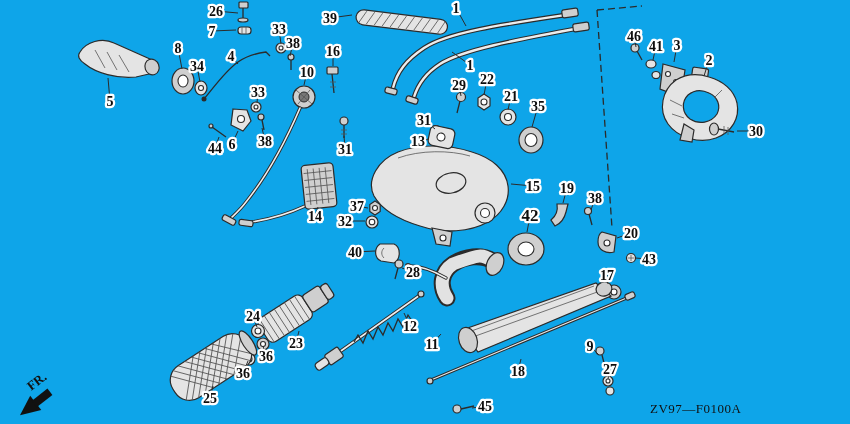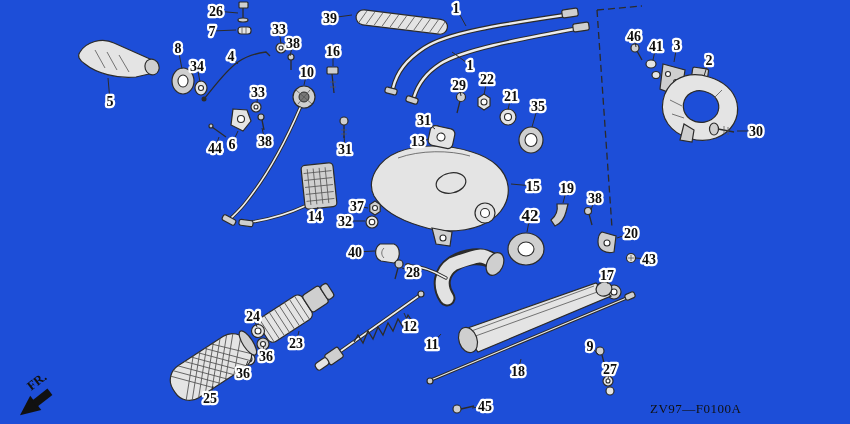--- a/index.html
+++ b/index.html
@@ -1,16 +1,16 @@
 <!DOCTYPE html>
 <html><head>
 <meta charset="utf-8">
 <style>
   html,body{margin:0;padding:0;background:#ffffff;}
-  .stage{position:relative;width:850px;height:424px;background:#1d4ed8;overflow:hidden;
+  .stage{position:relative;width:850px;height:424px;background:#0ea5e9;overflow:hidden;
          font-family:"Liberation Serif",serif;}
   svg{display:block;}
   .ln{stroke:#2b2b2b;fill:none;stroke-width:1.3;}
   .fill-l{fill:#e4e4e4;stroke:#2b2b2b;stroke-width:1.2;}
   .fill-m{fill:#cfcfcf;stroke:#2b2b2b;stroke-width:1.2;}
   .fill-w{fill:#ffffff;stroke:#2b2b2b;stroke-width:1.1;}
   .hatch{stroke:#555;stroke-width:.8;fill:none;}
   .leader{stroke:#2b2b2b;stroke-width:1;}
   .cable-out{stroke:#2b2b2b;stroke-width:4.6;fill:none;stroke-linecap:round;}
   .cable-in{stroke:#ededed;stroke-width:2.4;fill:none;stroke-linecap:round;}

